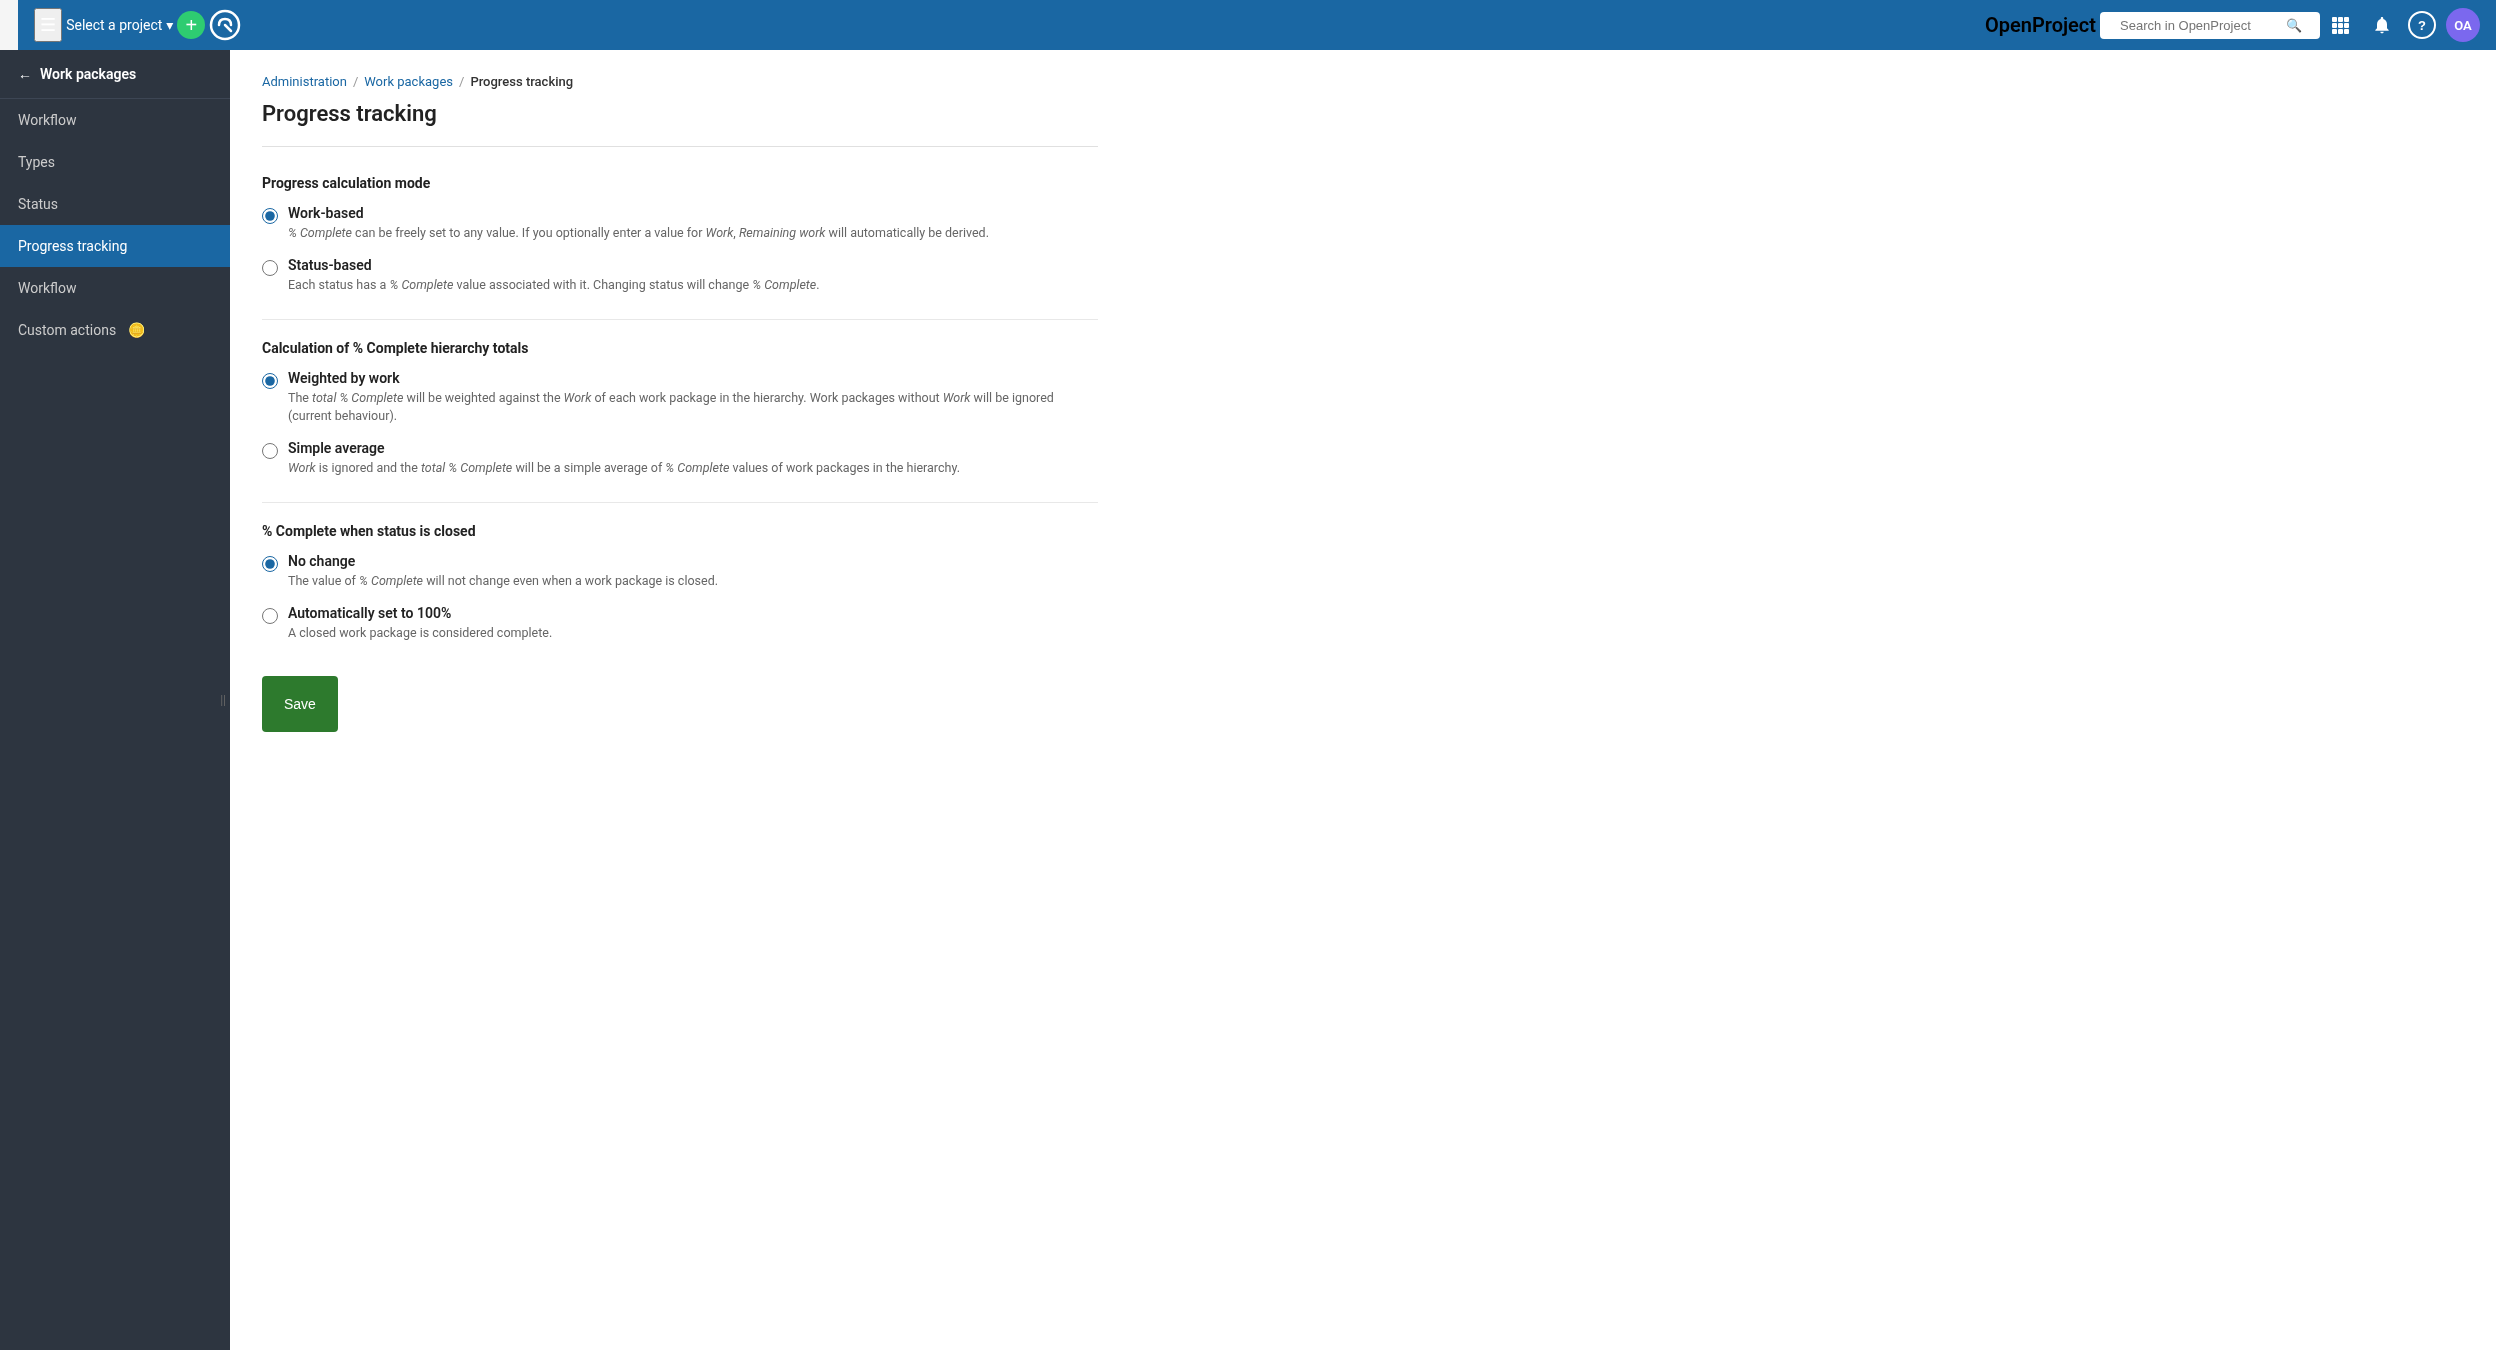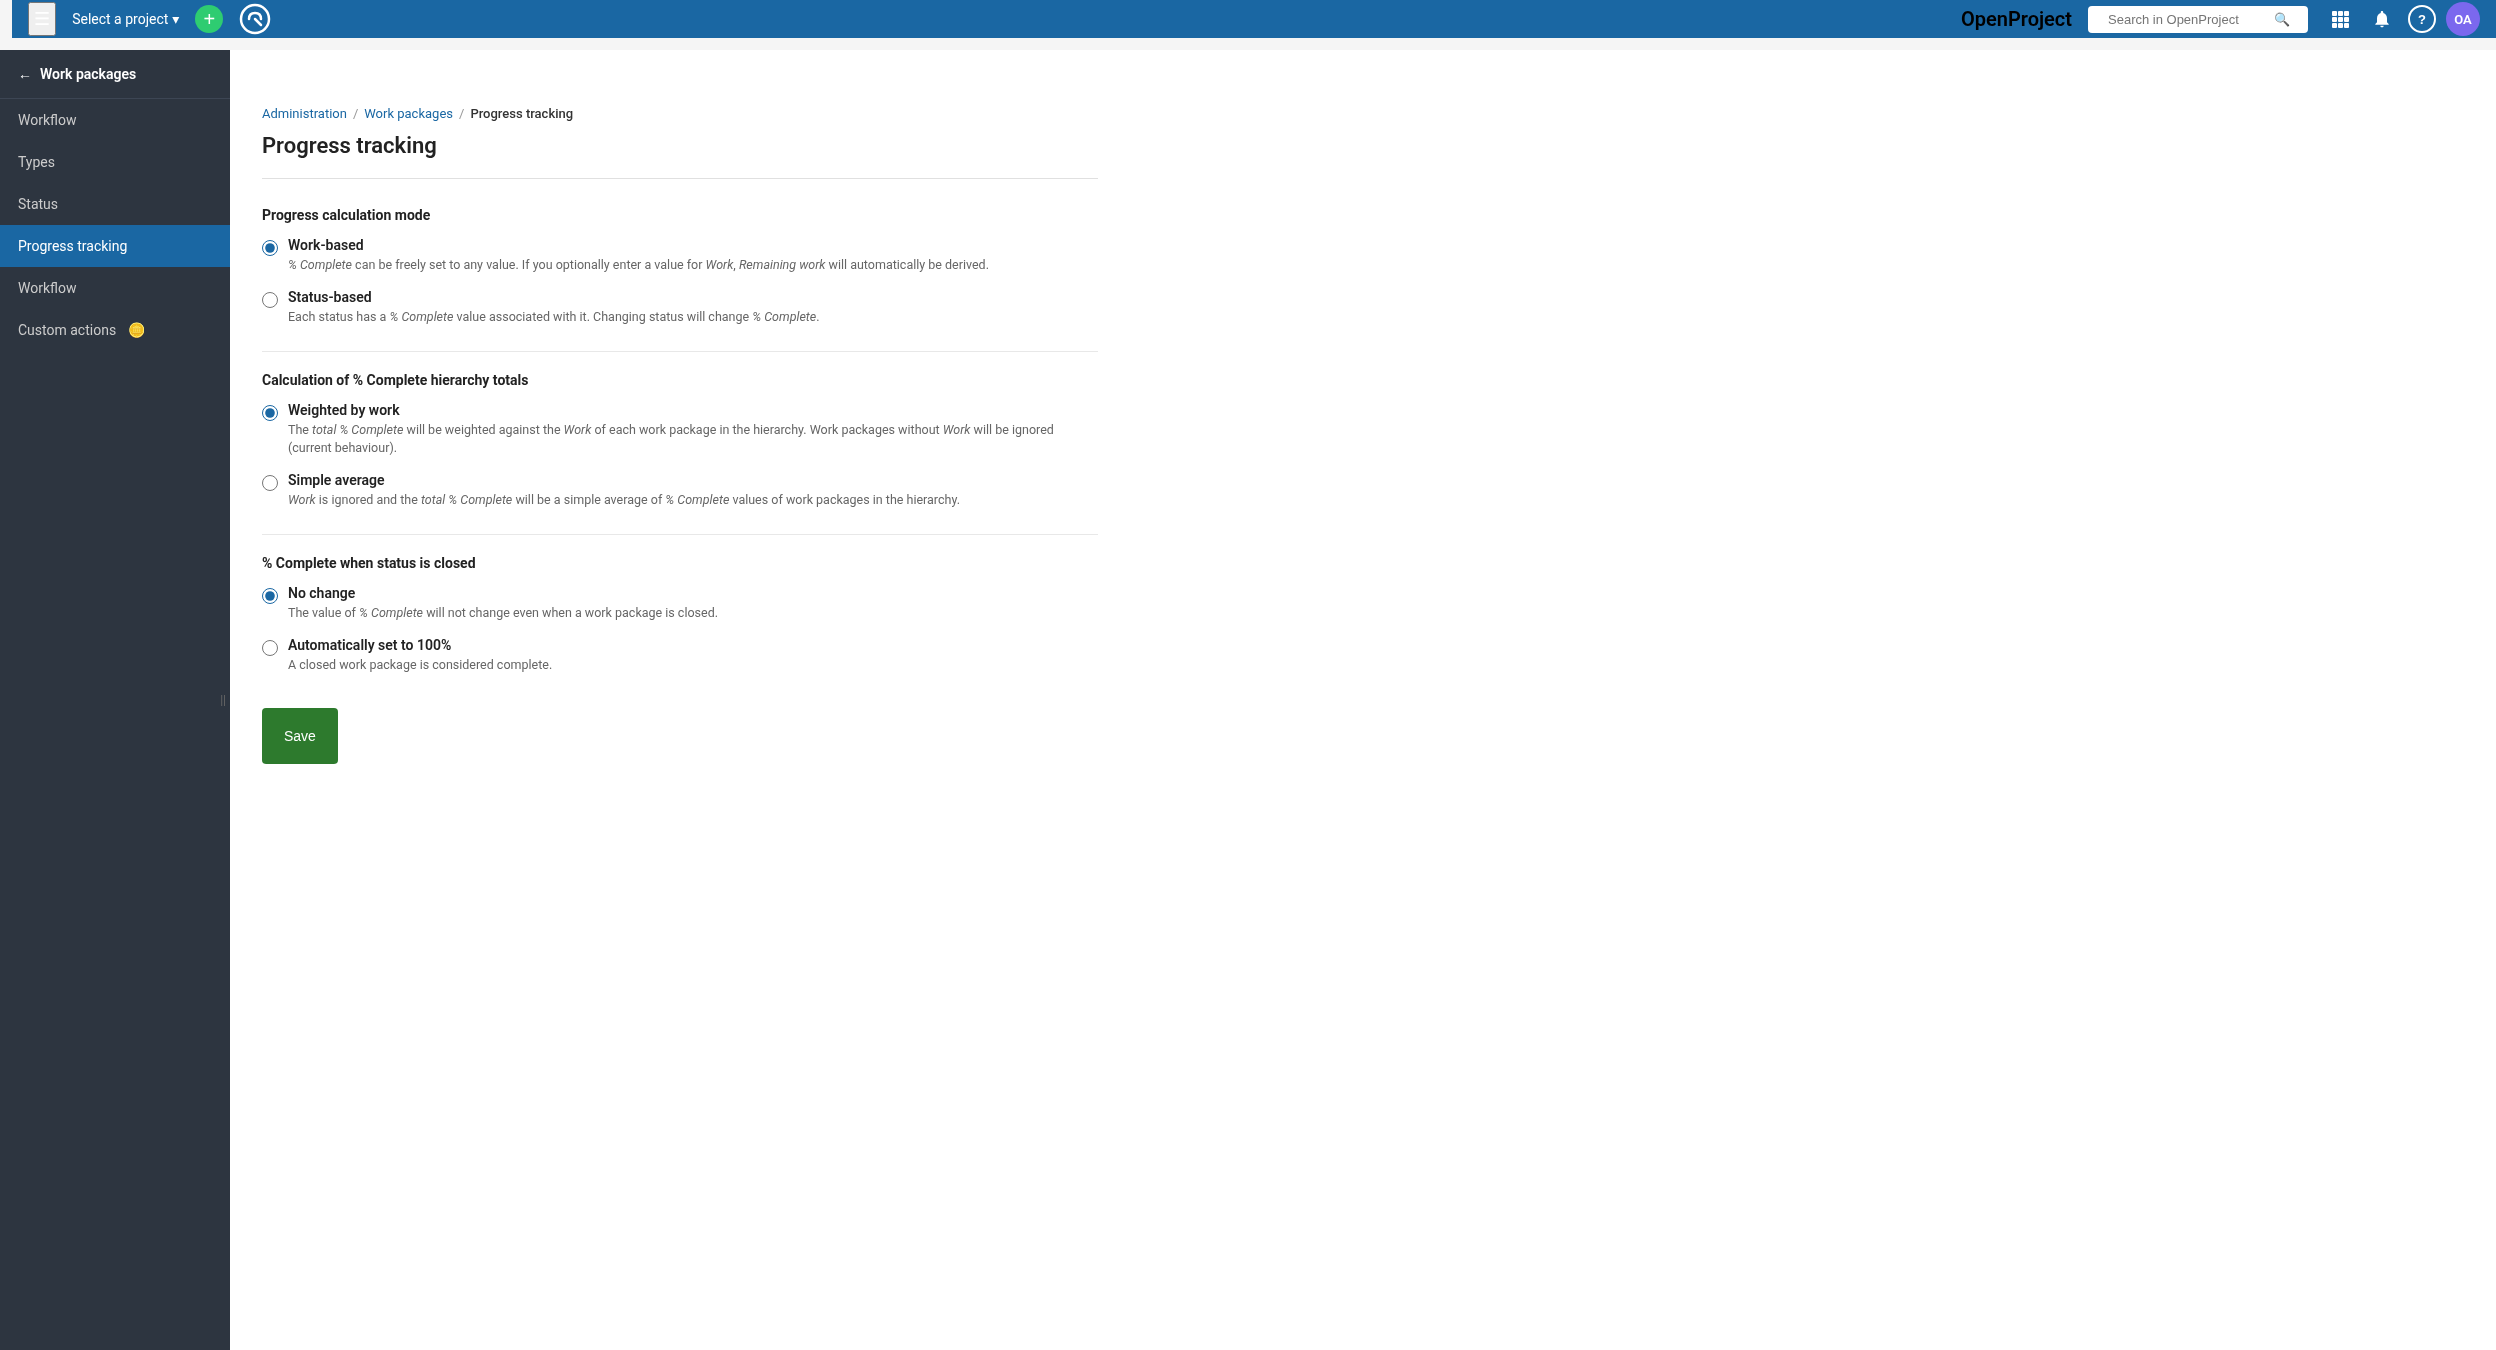--- a/index.html
+++ b/index.html
@@ -1,27 +1,27 @@
 <!DOCTYPE html>
 <html><head>
   <meta charset="utf-8">
   <style>
     * { box-sizing: border-box; margin: 0; padding: 0; }
     body { font-family: -apple-system, BlinkMacSystemFont, 'Segoe UI', Roboto, sans-serif; font-size: 14px; color: #333; background: #f5f5f5; }
 
     
     .topnav {
       background: #1a67a3;
-      height: 38px;
+      height: 50px;
       display: flex;
       align-items: center;
       padding: 0 16px;
-      gap: 16px;
+      gap: 4px;
       position: fixed;
-      top: 0; left: 12px; right: 0;
+      top: 0; left: 18px; right: 0;
       z-index: 100;
     }
     .topnav-hamburger { color: #fff; font-size: 18px; cursor: pointer; padding: 4px; }
     .topnav-project-select {
       color: #fff;
       font-size: 14px;
       cursor: pointer;
       display: flex;
       align-items: center;
       gap: 4px;
@@ -151,21 +151,20 @@
     }
 
     
     .breadcrumb {
       display: flex;
       align-items: flex-start;
       gap: 6px;
       font-size: 13px;
       margin-bottom: 12px;
       color: #666;
-      margin-top: 32px;
     }
     .breadcrumb a { color: #1a67a3; text-decoration: none; }
     .breadcrumb-sep { color: #999; }
     .breadcrumb-current { color: #333; font-weight: 500; }
 
     
     .page-title {
       font-size: 22px;
       font-weight: 600;
       color: #222;

